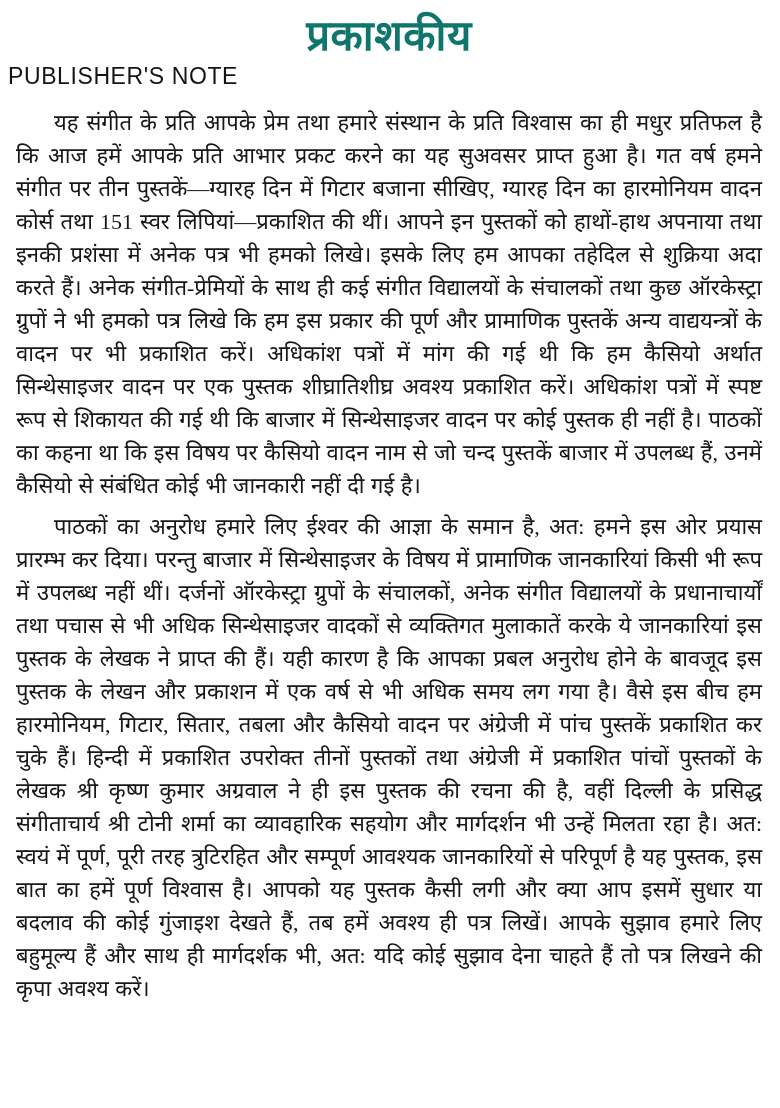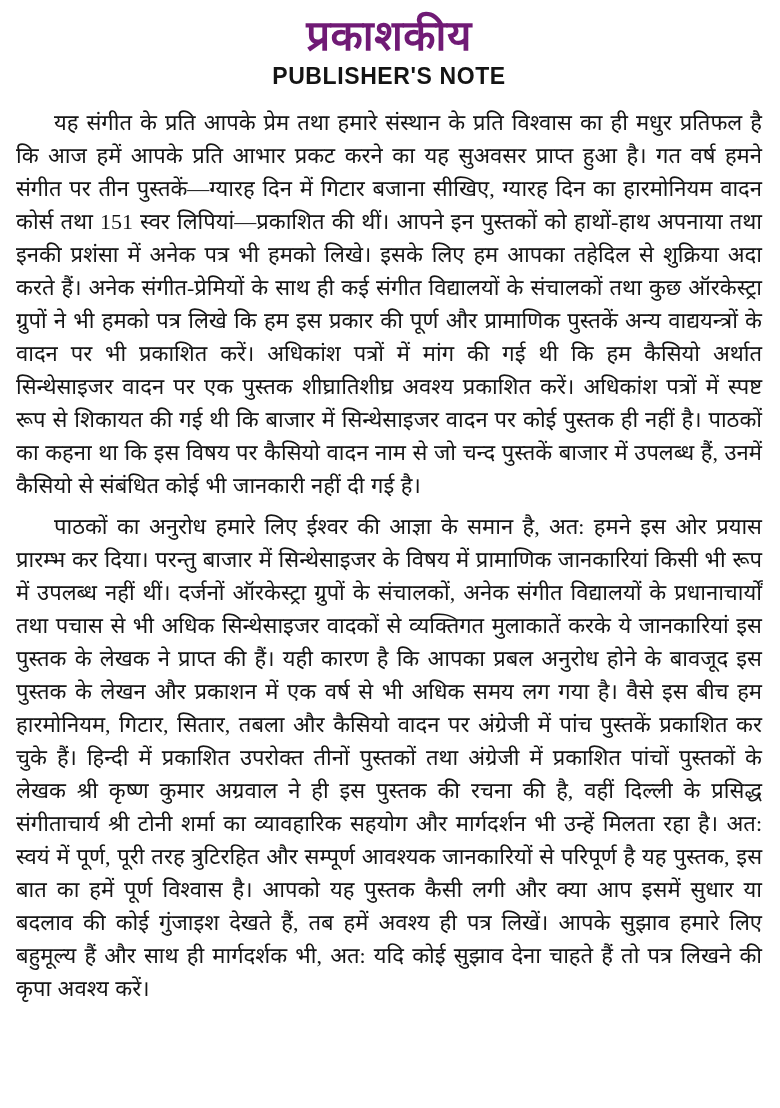--- a/index.html
+++ b/index.html
@@ -19,28 +19,27 @@
     padding: 12px 10px 0 8px;
     font-family: "Liberation Serif", serif;
   }
   .title {
     text-align: center;
     font-size: 42px;
     line-height: 1.15;
     font-weight: 700;
     margin: 0 0 4px 0;
     letter-spacing: 0.5px;
-    color: #701a75;
+    color: #0f766e;
     font-family: "Liberation Serif", serif;
   }
   .subtitle {
-    text-align: center;
     font-size: 23px;
     line-height: 1.1;
-    font-weight: 700;
+    font-weight: 400;
     margin: 0 0 16px 0;
     letter-spacing: 0.6px;
     color: #141414;
     font-family: "Liberation Sans", sans-serif;
   }
   .note-body p {
     font-size: 22px;
     line-height: 33px;
     text-align: justify;
     text-indent: 38px;

